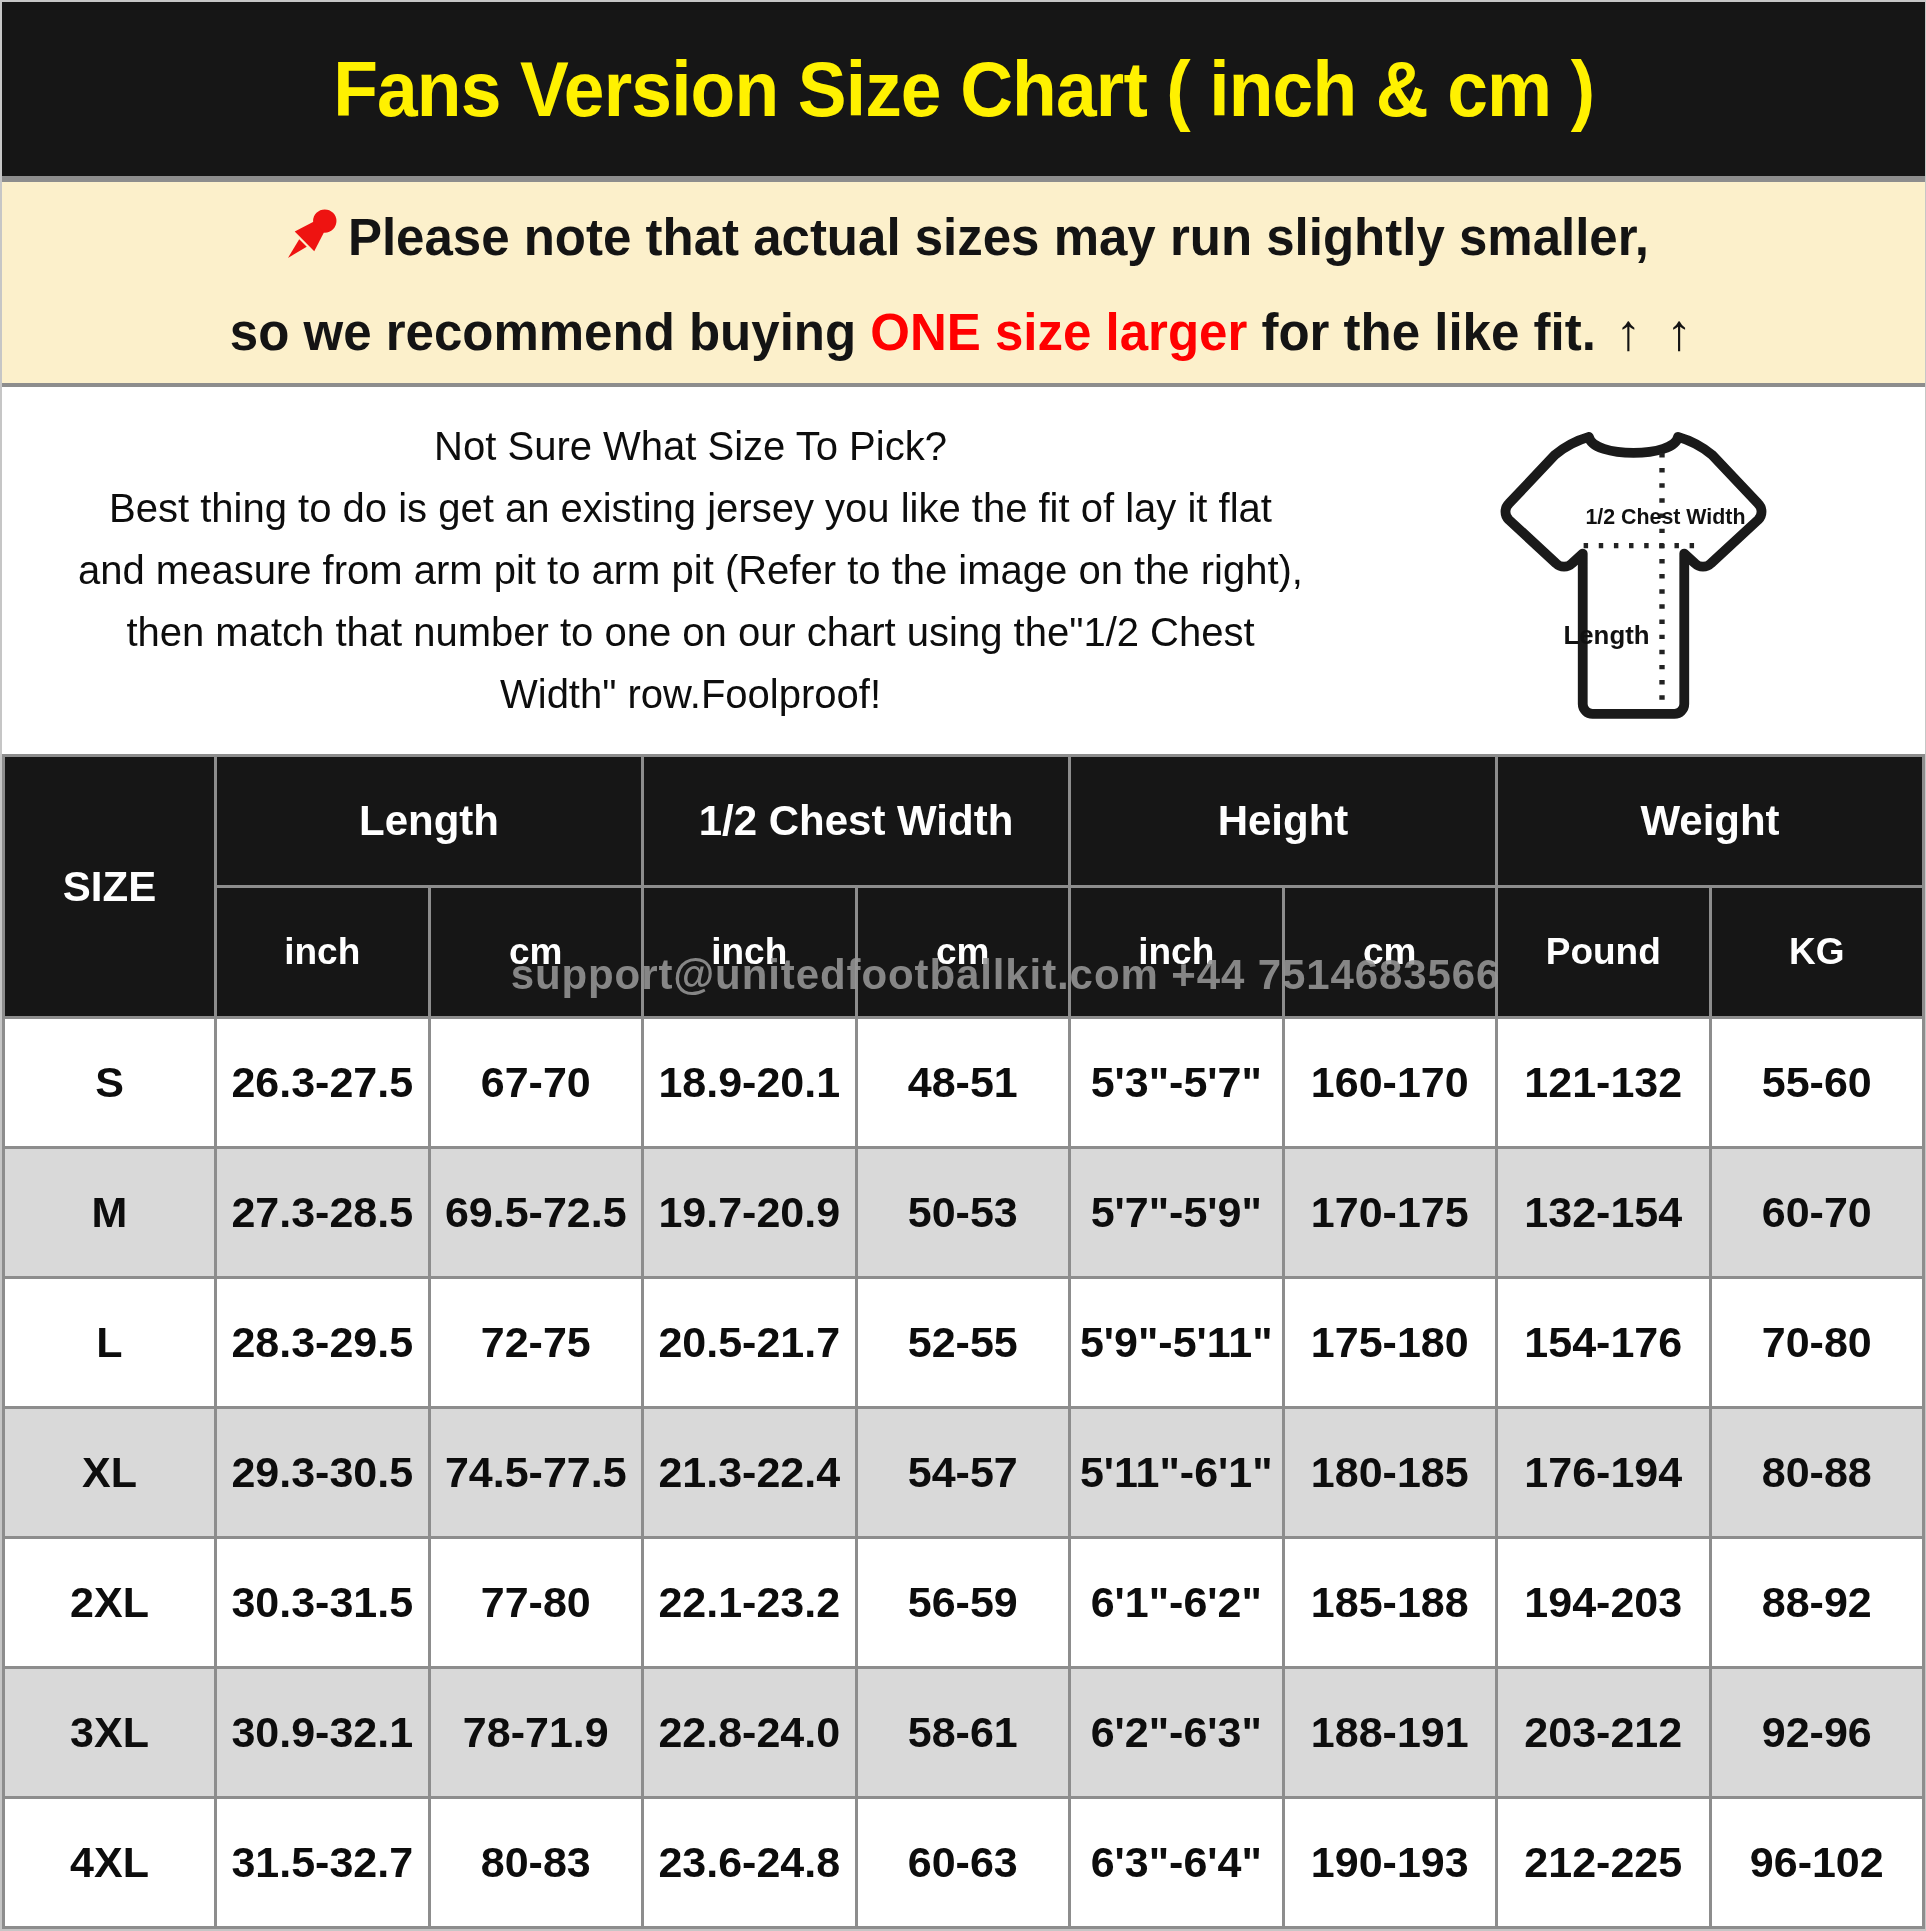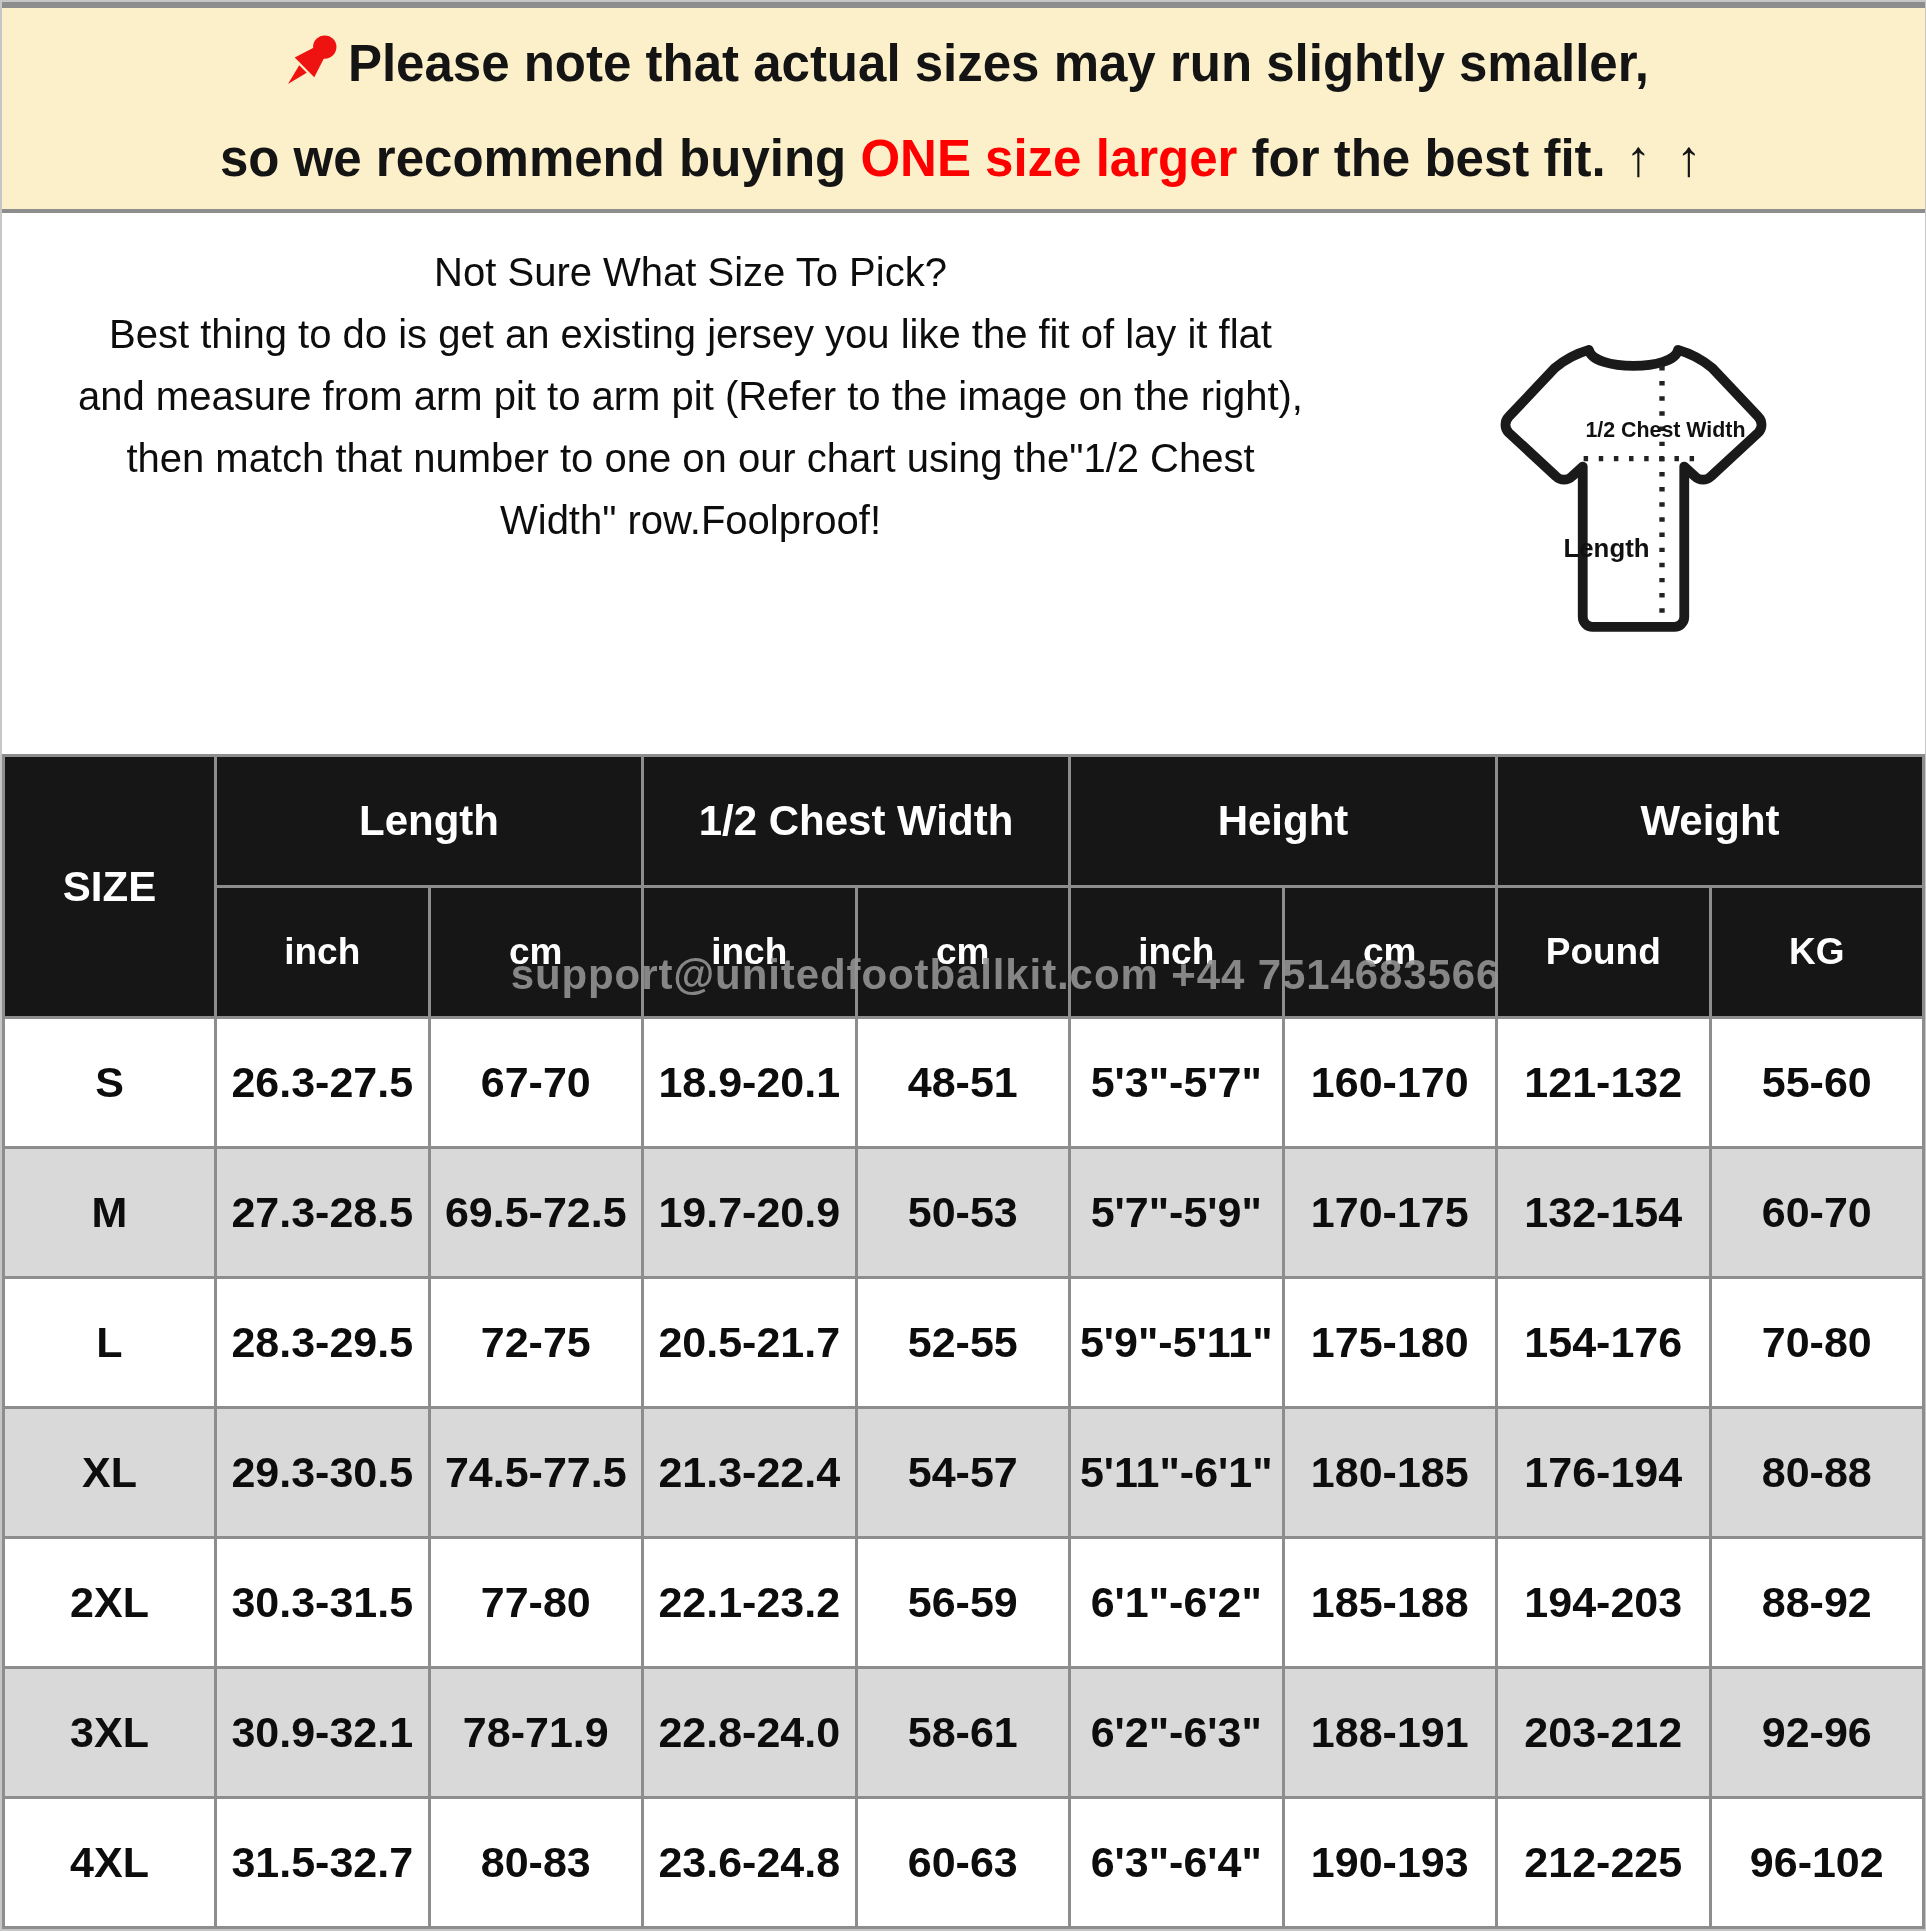--- a/index.html
+++ b/index.html
@@ -121,37 +121,40 @@
     white-space: nowrap;
     letter-spacing: 0.9px;
     pointer-events: none;
   }
 </style>
 </head>
 <body>
 
 <div class="page">
 
+  <div class="titlebar">
+    <h1>Fans Version Size Chart ( inch &amp; cm )</h1>
+  </div>
 
   <div class="divider d1"></div>
 
   <div class="note">
     <div>
       <span class="pin"><svg viewBox="0 0 64 64" width="68" height="68">
             <g transform="rotate(45 32 30)" fill="#ee1311">
               <circle cx="32" cy="13" r="11"></circle>
               <path d="M25,21 L39,21 L45,40 L19,40 Z"></path>
               <path d="M27,42 L37,42 L32,62 Z"></path>
             </g>
           </svg></span><span>Please note that actual sizes may run slightly smaller,</span>
     </div>
     <div>
       <span>so we recommend buying</span>
       <span class="red">ONE size larger</span>
-      <span>for the best fit.</span>
+      <span>for the like fit.</span>
       <span class="arrows">↑ ↑</span>
     </div>
   </div>
 
   <div class="divider d2"></div>
 
   <div class="instructions">
     <div class="inst-text">
       <div>Not Sure What Size To Pick?</div>
       <div>Best thing to do is get an existing jersey you like the fit of lay it flat</div>

